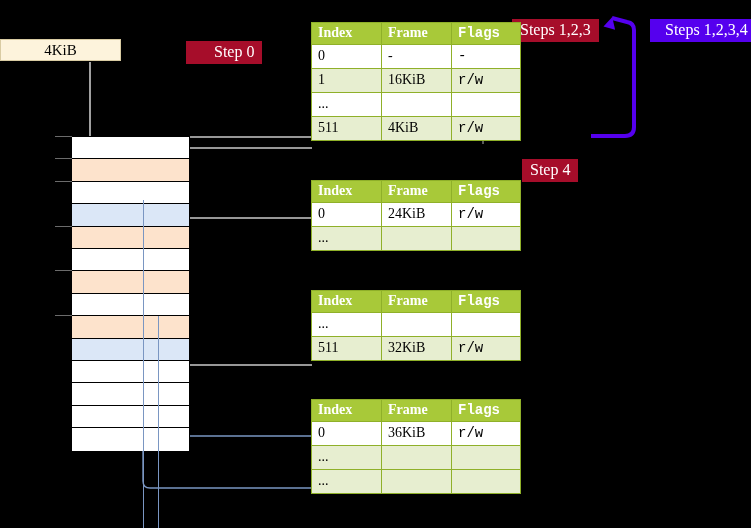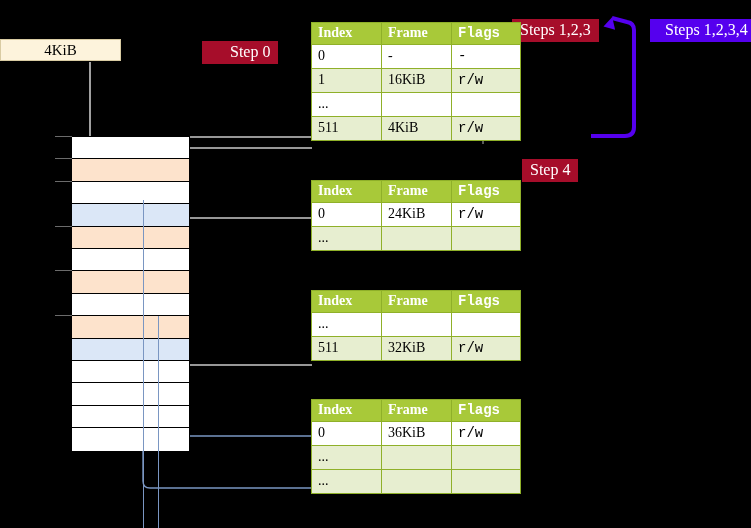--- a/index.html
+++ b/index.html
@@ -131,21 +131,21 @@
 
   <g>
     <path d="M483,130 L483,144" stroke="#777" stroke-width="1.5"></path>
   </g>
 </svg>
 
 <div class="sizebox" style="left:0px;top:39px;width:121px;height:22px;">
   <span>4KiB</span>
 </div>
 
-<div class="badge red" style="left:202px;top:41px;padding-left:28px;">
+<div class="badge red" style="left:186px;top:41px;padding-left:28px;">
   <span>Step 0</span>
 </div>
 <div class="badge red" style="left:512px;top:19px;">
   <span>Steps 1,2,3</span>
 </div>
 <div class="badge blue" style="left:650px;top:19px;">
   <span>Steps 1,2,3,4</span>
 </div>
 <div class="badge red" style="left:522px;top:159px;text-align:right;">
   <span>Step 4</span>

